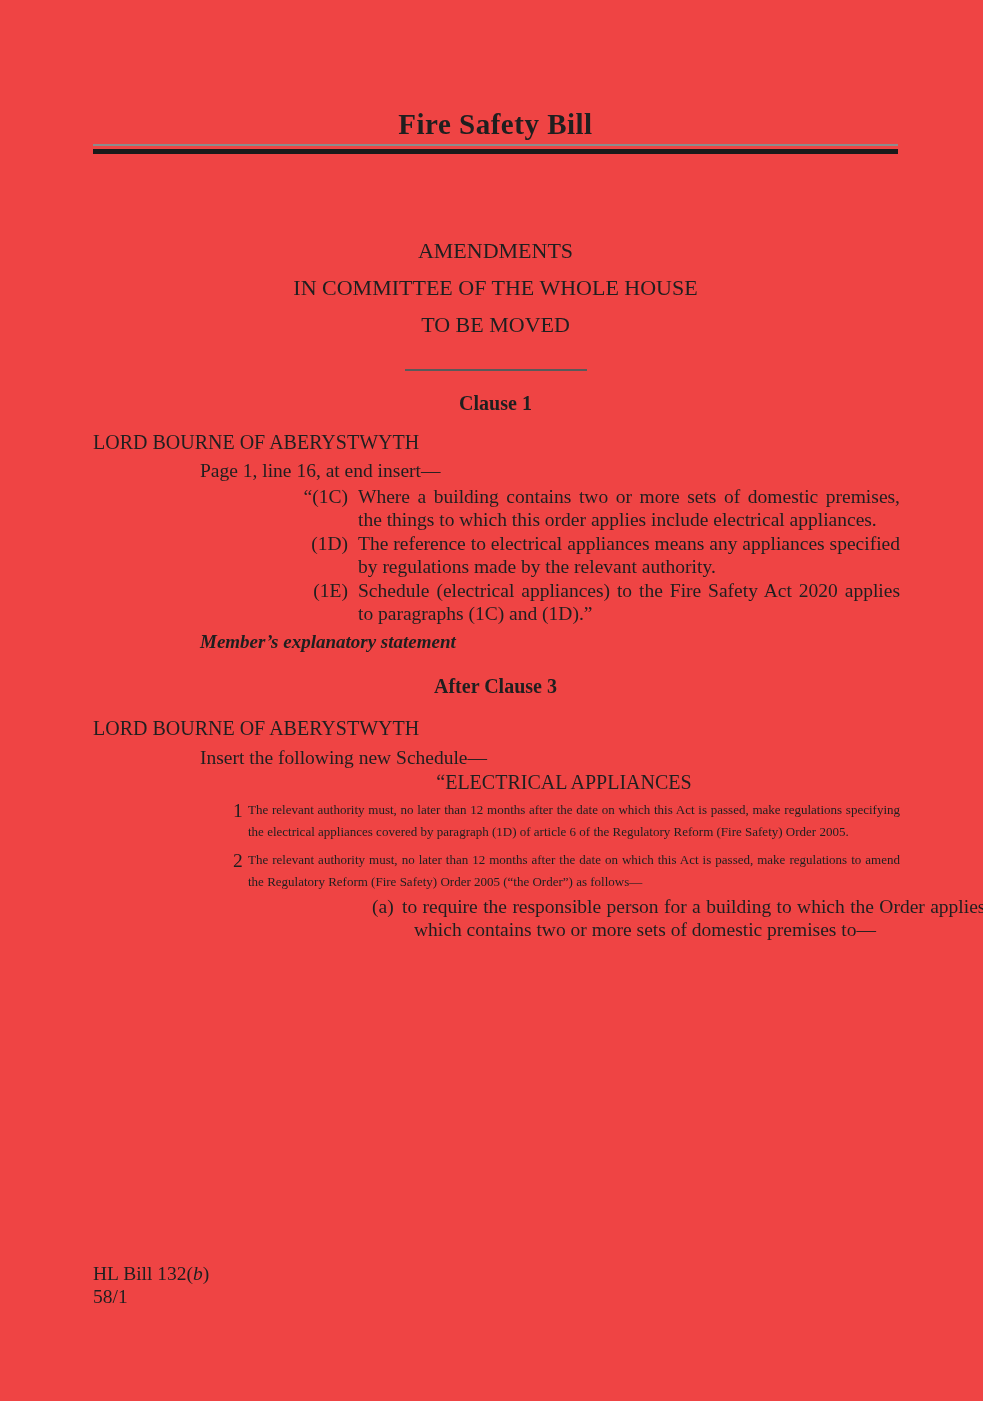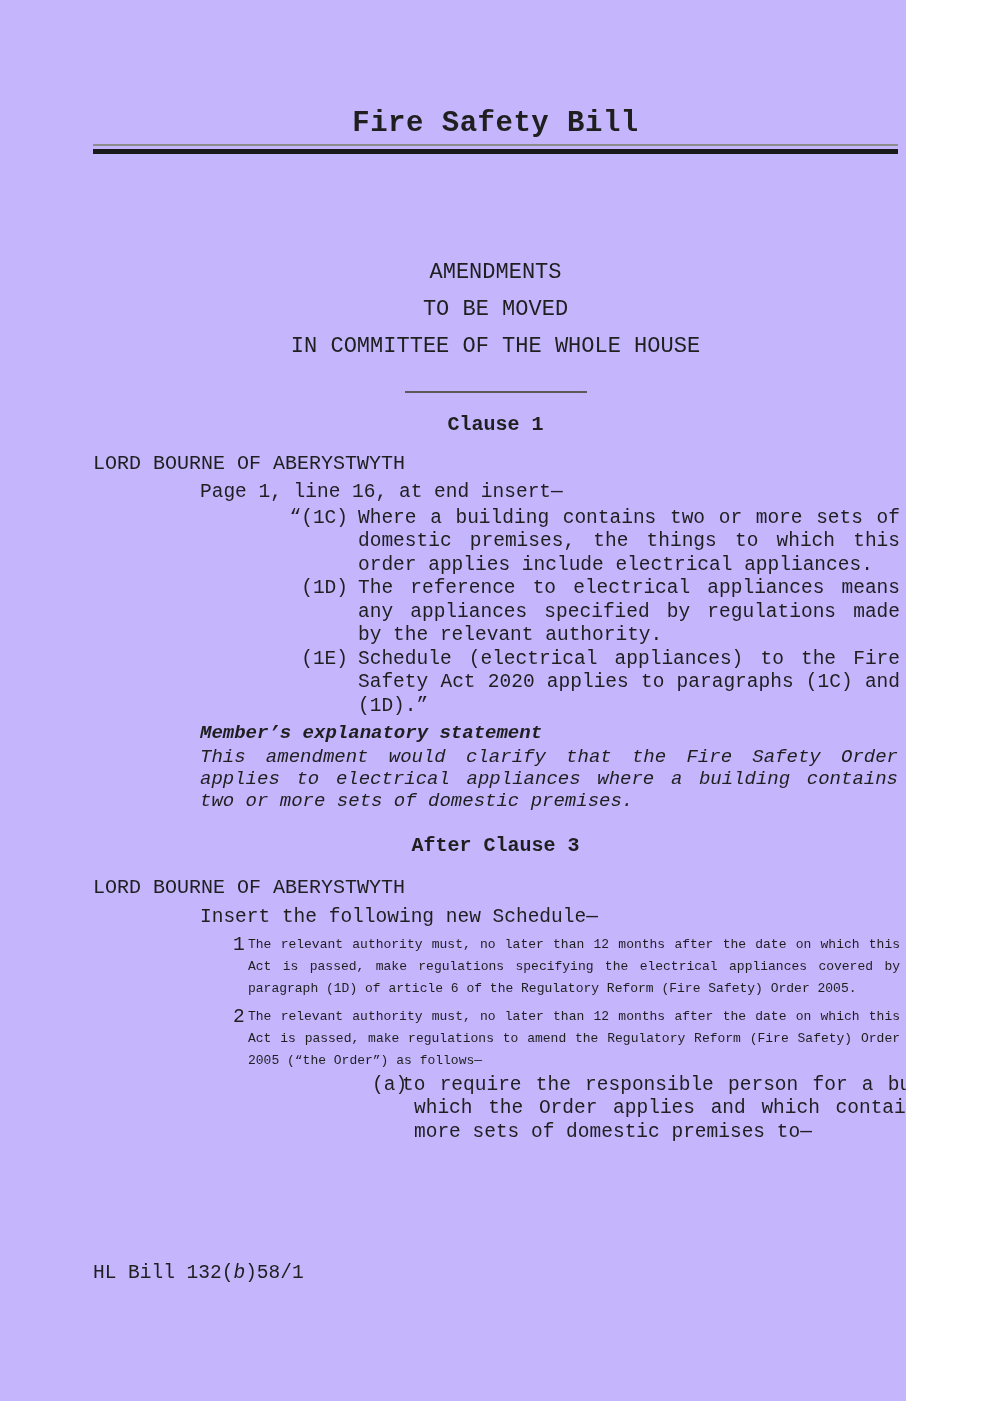--- a/index.html
+++ b/index.html
@@ -2,25 +2,25 @@
 <html><head>
 <meta charset="utf-8">
 <style>
   html, body {
     margin: 0;
     padding: 0;
     background: #ffffff;
   }
   .page {
     position: relative;
-    width: 906px;
+    width: 983px;
     height: 1401px;
-    background: #c4b5fd;
+    background: #ef4444;
     color: #1f1f1f;
-    font-family: Liberation Mono, monospace;
+    font-family: Liberation Serif, serif;
     overflow: hidden;
   }
   .print-area {
     margin: 0 93px;
     width: 805px;
   }
   .doc-title {
     margin: 0;
     padding-top: 106px;
     font-size: 29px;
@@ -33,21 +33,21 @@
     margin-top: 2px;
     height: 3px;
     border-top: 2px solid #8c8c8c;
     border-bottom: 5px solid #1a1a1a;
   }
   .session-line {
     text-align: center;
     font-size: 22px;
     line-height: 26px;
   }
-  .session-line.l1 { margin-top: 106px; }
+  .session-line.l1 { margin-top: 84px; }
   .session-line.l2 { margin-top: 11px; }
   .session-line.l3 { margin-top: 11px; }
   .short-rule {
     width: 182px;
     height: 0;
     border-top: 2px solid #5a5a5a;
     margin: 31px auto 0 auto;
   }
   .clause-heading {
     margin: 0;
@@ -145,42 +145,43 @@
     padding-left: 12px;
     text-indent: -12px;
     box-sizing: content-box;
     text-align: justify;
     font-size: 19.5px;
     line-height: 23.5px;
   }
   .page-footer {
     position: absolute;
     left: 93px;
-    right: 109px;
+    right: 93px;
     top: 1262px;
     display: flex;
-    justify-content: flex-start;
+    justify-content: flex-end;
     font-size: 19.5px;
     line-height: 23px;
+    flex-direction: column;
   }
   .footer-right { padding-right: 6px; }
   .ital { font-style: italic; }
 </style>
 </head>
 <body>
 
 <div class="page">
   <div class="print-area">
 
     <h1 class="doc-title">Fire Safety Bill</h1>
     <div class="title-rule"></div>
 
     <div class="session-line l1">AMENDMENTS</div>
+    <div class="session-line l3">IN COMMITTEE OF THE WHOLE HOUSE</div>
     <div class="session-line l2">TO BE MOVED</div>
-    <div class="session-line l3">IN COMMITTEE OF THE WHOLE HOUSE</div>
 
     <div class="short-rule"></div>
 
     <h2 class="clause-heading first">Clause 1</h2>
     <div class="mover">LORD BOURNE OF ABERYSTWYTH</div>
     <p class="instruction">Page 1, line 16, at end insert—</p>
 
     <div class="provisions">
       <div class="prov-row">
         <div class="prov-label">“(1C)</div>
@@ -190,26 +191,26 @@
         <div class="prov-label">(1D)</div>
         <div class="prov-text">The reference to electrical appliances means any appliances specified by regulations made by the relevant authority.</div>
       </div>
       <div class="prov-row">
         <div class="prov-label">(1E)</div>
         <div class="prov-text">Schedule (electrical appliances) to the Fire Safety Act 2020 applies to paragraphs (1C) and (1D).”</div>
       </div>
     </div>
 
     <div class="exp-head">Member’s explanatory statement</div>
-    <div class="exp-body">This amendment would clarify that the Fire Safety Order applies to electrical appliances where a building contains two or more sets of domestic premises.</div>
 
     <h2 class="clause-heading second">After Clause 3</h2>
     <div class="mover second">LORD BOURNE OF ABERYSTWYTH</div>
     <p class="instruction second">Insert the following new Schedule—</p>
 
+    <div class="schedule-title">“ELECTRICAL APPLIANCES</div>
 
     <div class="sched-paras">
       <div class="num-row p1">
         <div class="num-label">1</div>
         <div class="num-text">The relevant authority must, no later than 12 months after the date on which this Act is passed, make regulations specifying the electrical appliances covered by paragraph (1D) of article 6 of the Regulatory Reform (Fire Safety) Order 2005.</div>
       </div>
       <div class="num-row p2">
         <div class="num-label">2</div>
         <div class="num-text">The relevant authority must, no later than 12 months after the date on which this Act is passed, make regulations to amend the Regulatory Reform (Fire Safety) Order 2005 (“the Order”) as follows—</div>
       </div>

